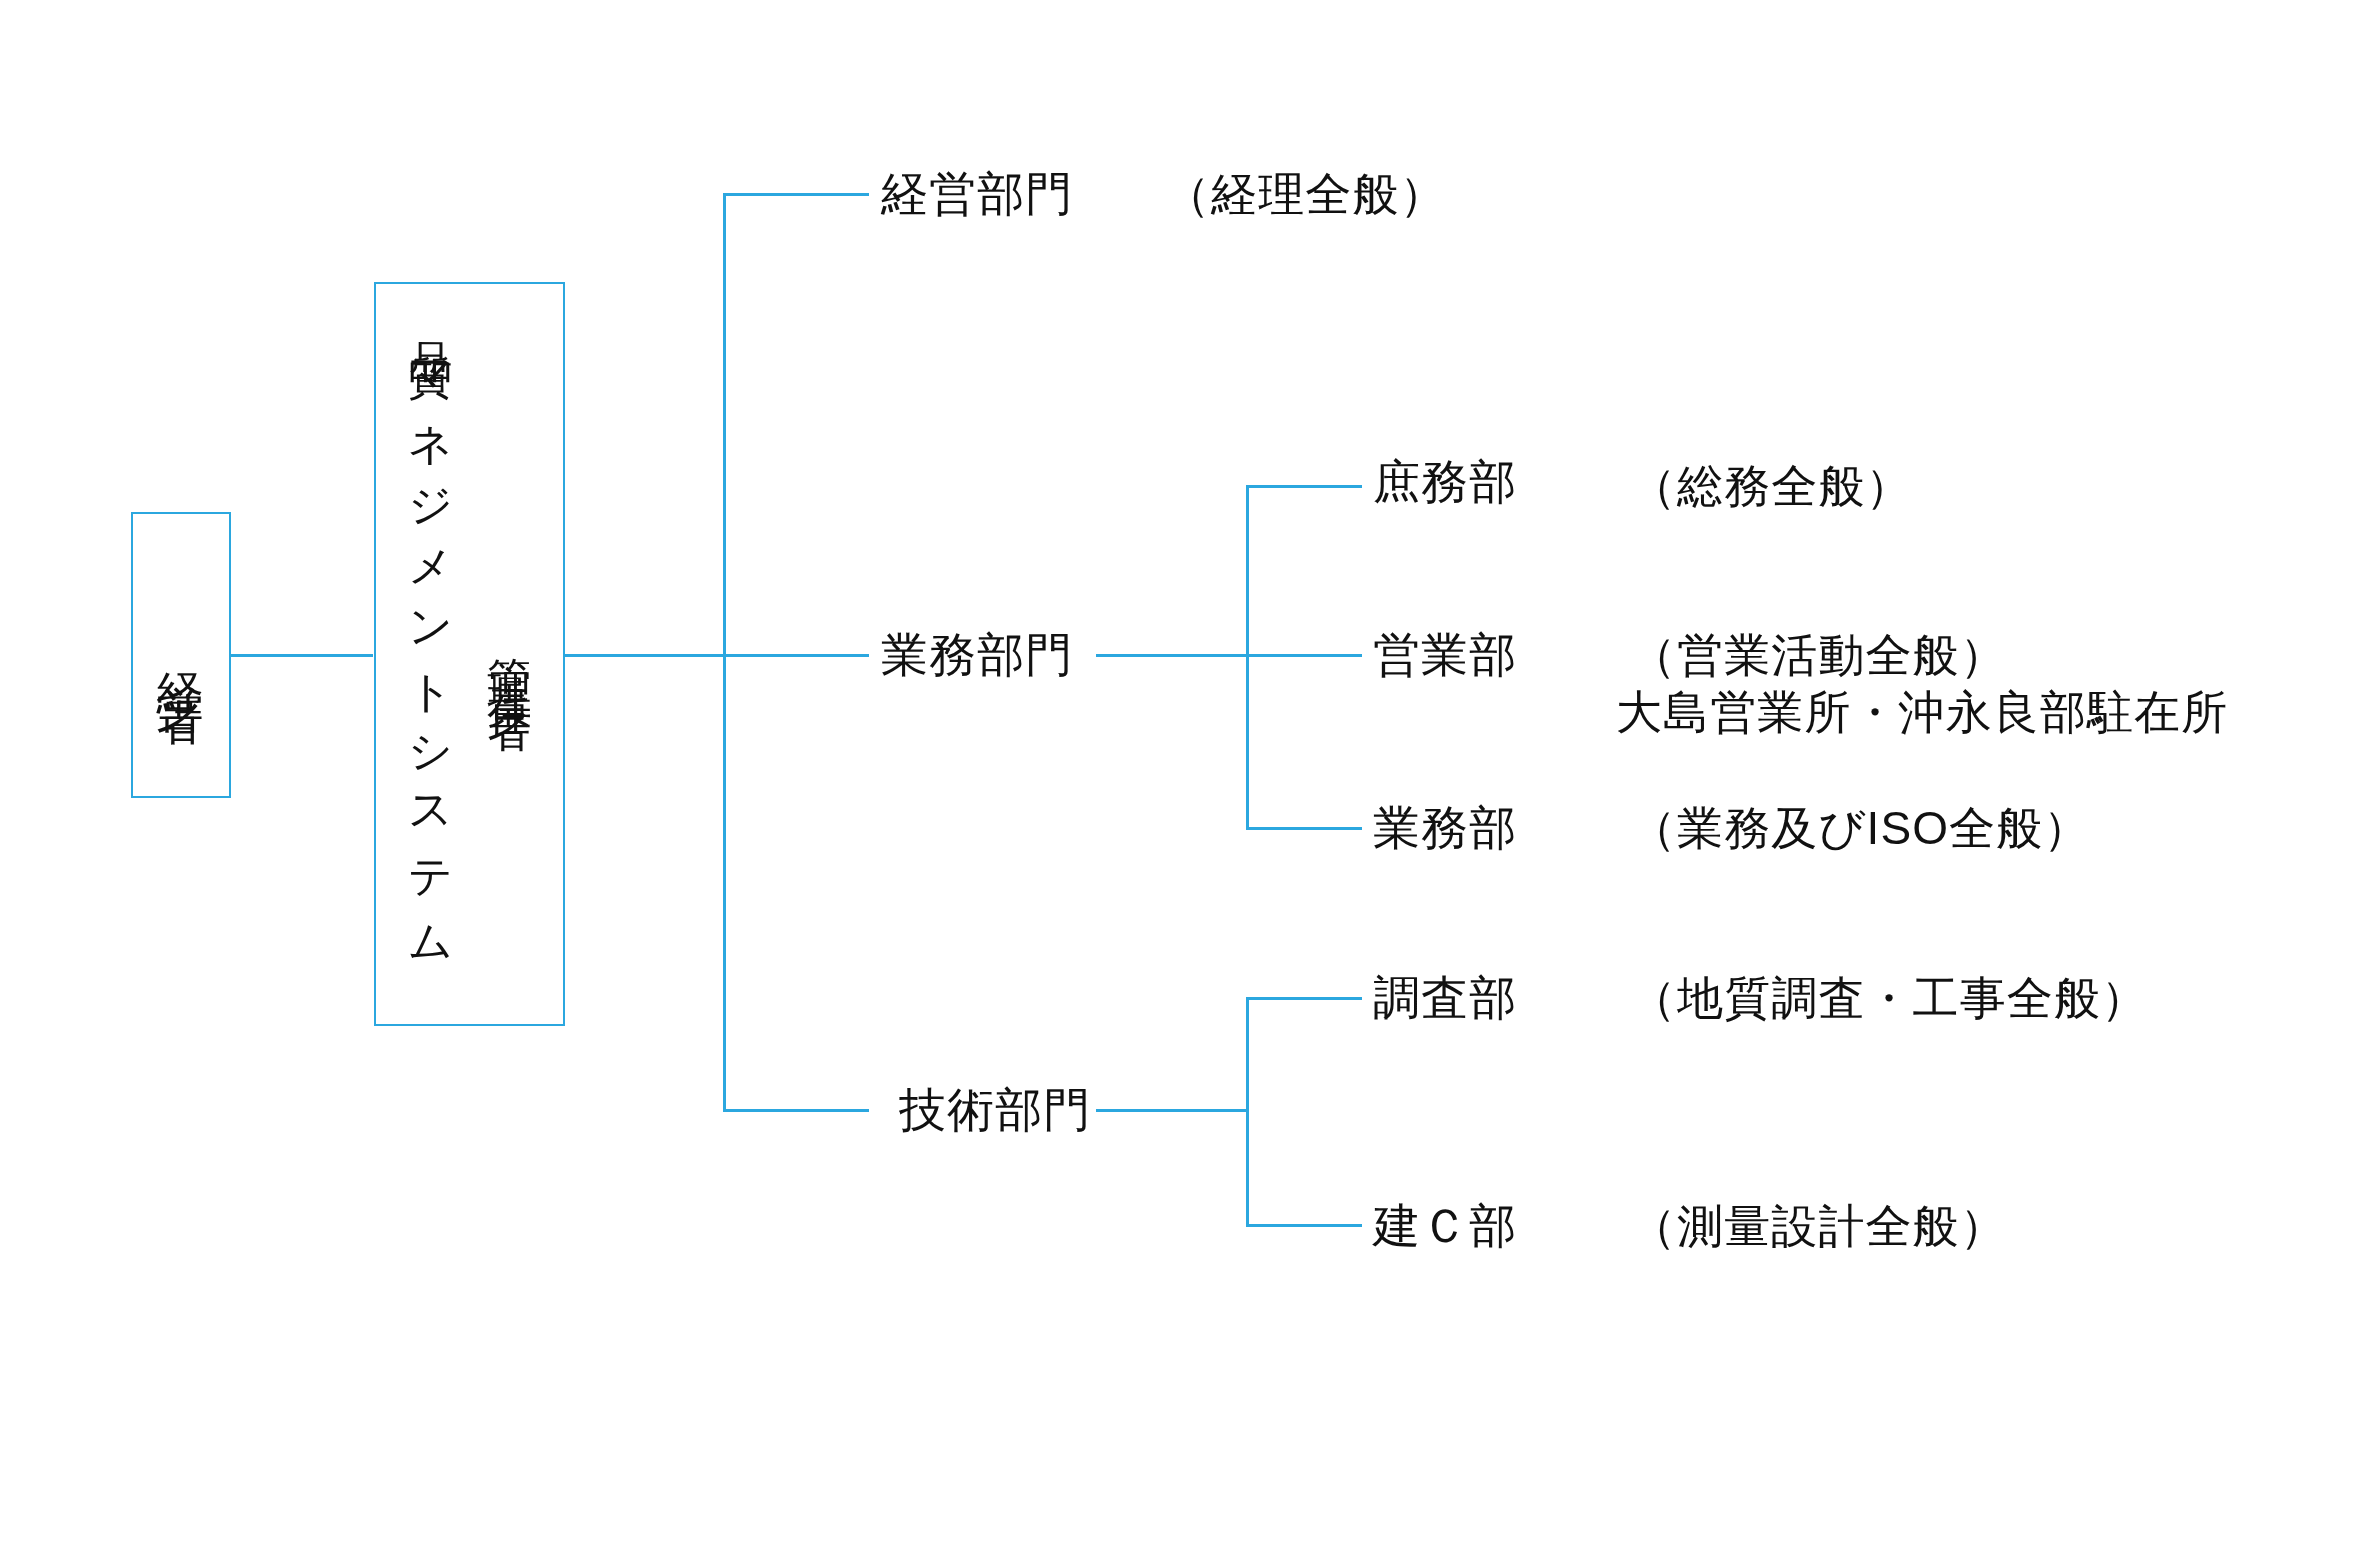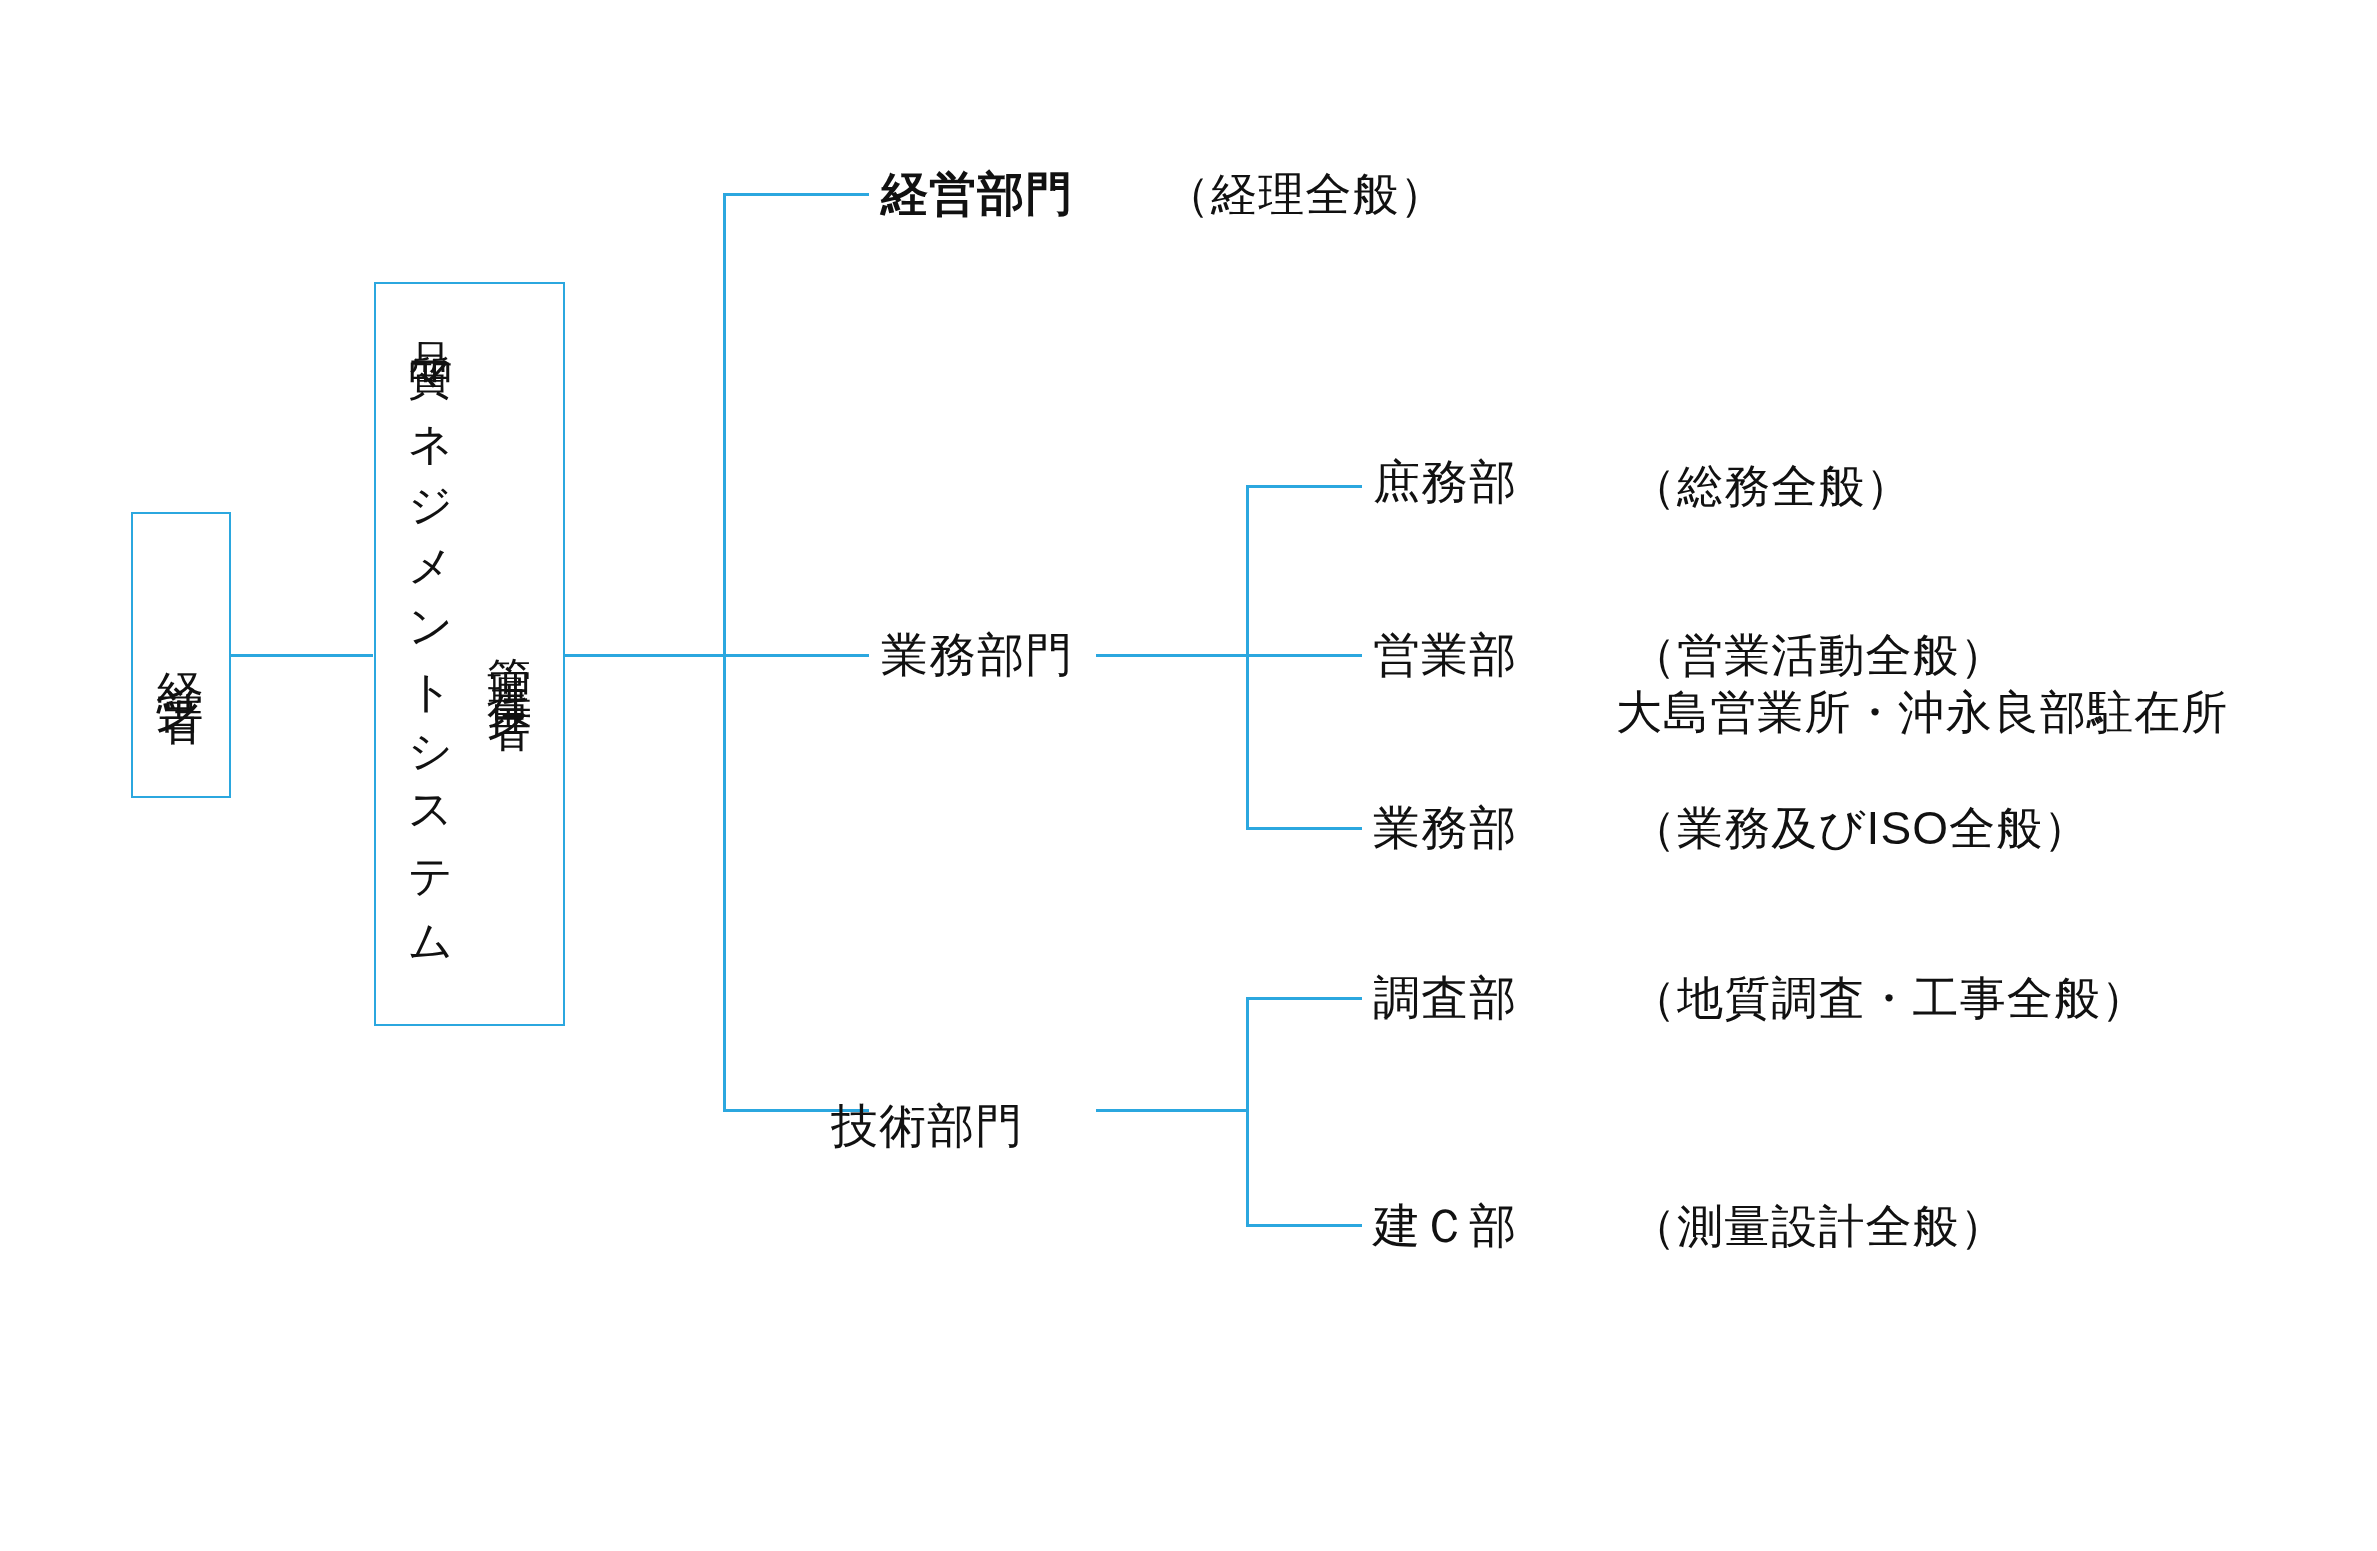--- a/index.html
+++ b/index.html
@@ -66,26 +66,26 @@
   <div class="hline" style="left:230px; top:654px; width:143px; height:2.8px;"></div>
 
   <div class="hline" style="left:564px; top:654px; width:161px; height:2.8px;"></div>
 
   <div class="vline" style="left:723px; top:193px; width:2.8px; height:919px;"></div>
 
   <div class="hline" style="left:723px; top:193px; width:146px; height:2.8px;"></div>
   <div class="hline" style="left:723px; top:654px; width:146px; height:2.8px;"></div>
   <div class="hline" style="left:723px; top:1109px; width:146px; height:2.8px;"></div>
 
-  <div class="label" style="left:881px; top:194px;font-weight:bold;">経営部門</div>
+  <div class="label" style="left:881px; top:194px;">経営部門</div>
   <div class="label note" style="left:1164px; top:194px;">（経理全般）</div>
 
   <div class="label" style="left:881px; top:655px;">業務部門</div>
 
-  <div class="label" style="left:831px; top:1110px;margin-top:16px;">技術部門</div>
+  <div class="label" style="left:899px; top:1110px;">技術部門</div>
 
   <div class="hline" style="left:1096px; top:654px; width:152px; height:2.8px;"></div>
 
   <div class="vline" style="left:1246px; top:485px; width:2.8px; height:344px;"></div>
 
   <div class="hline" style="left:1246px; top:485px; width:116px; height:2.8px;"></div>
   <div class="hline" style="left:1246px; top:654px; width:116px; height:2.8px;"></div>
   <div class="hline" style="left:1246px; top:827px; width:116px; height:2.8px;"></div>
 
   <div class="label" style="left:1373px; top:486px;font-family:Liberation Mono, monospace;">庶務部</div>

